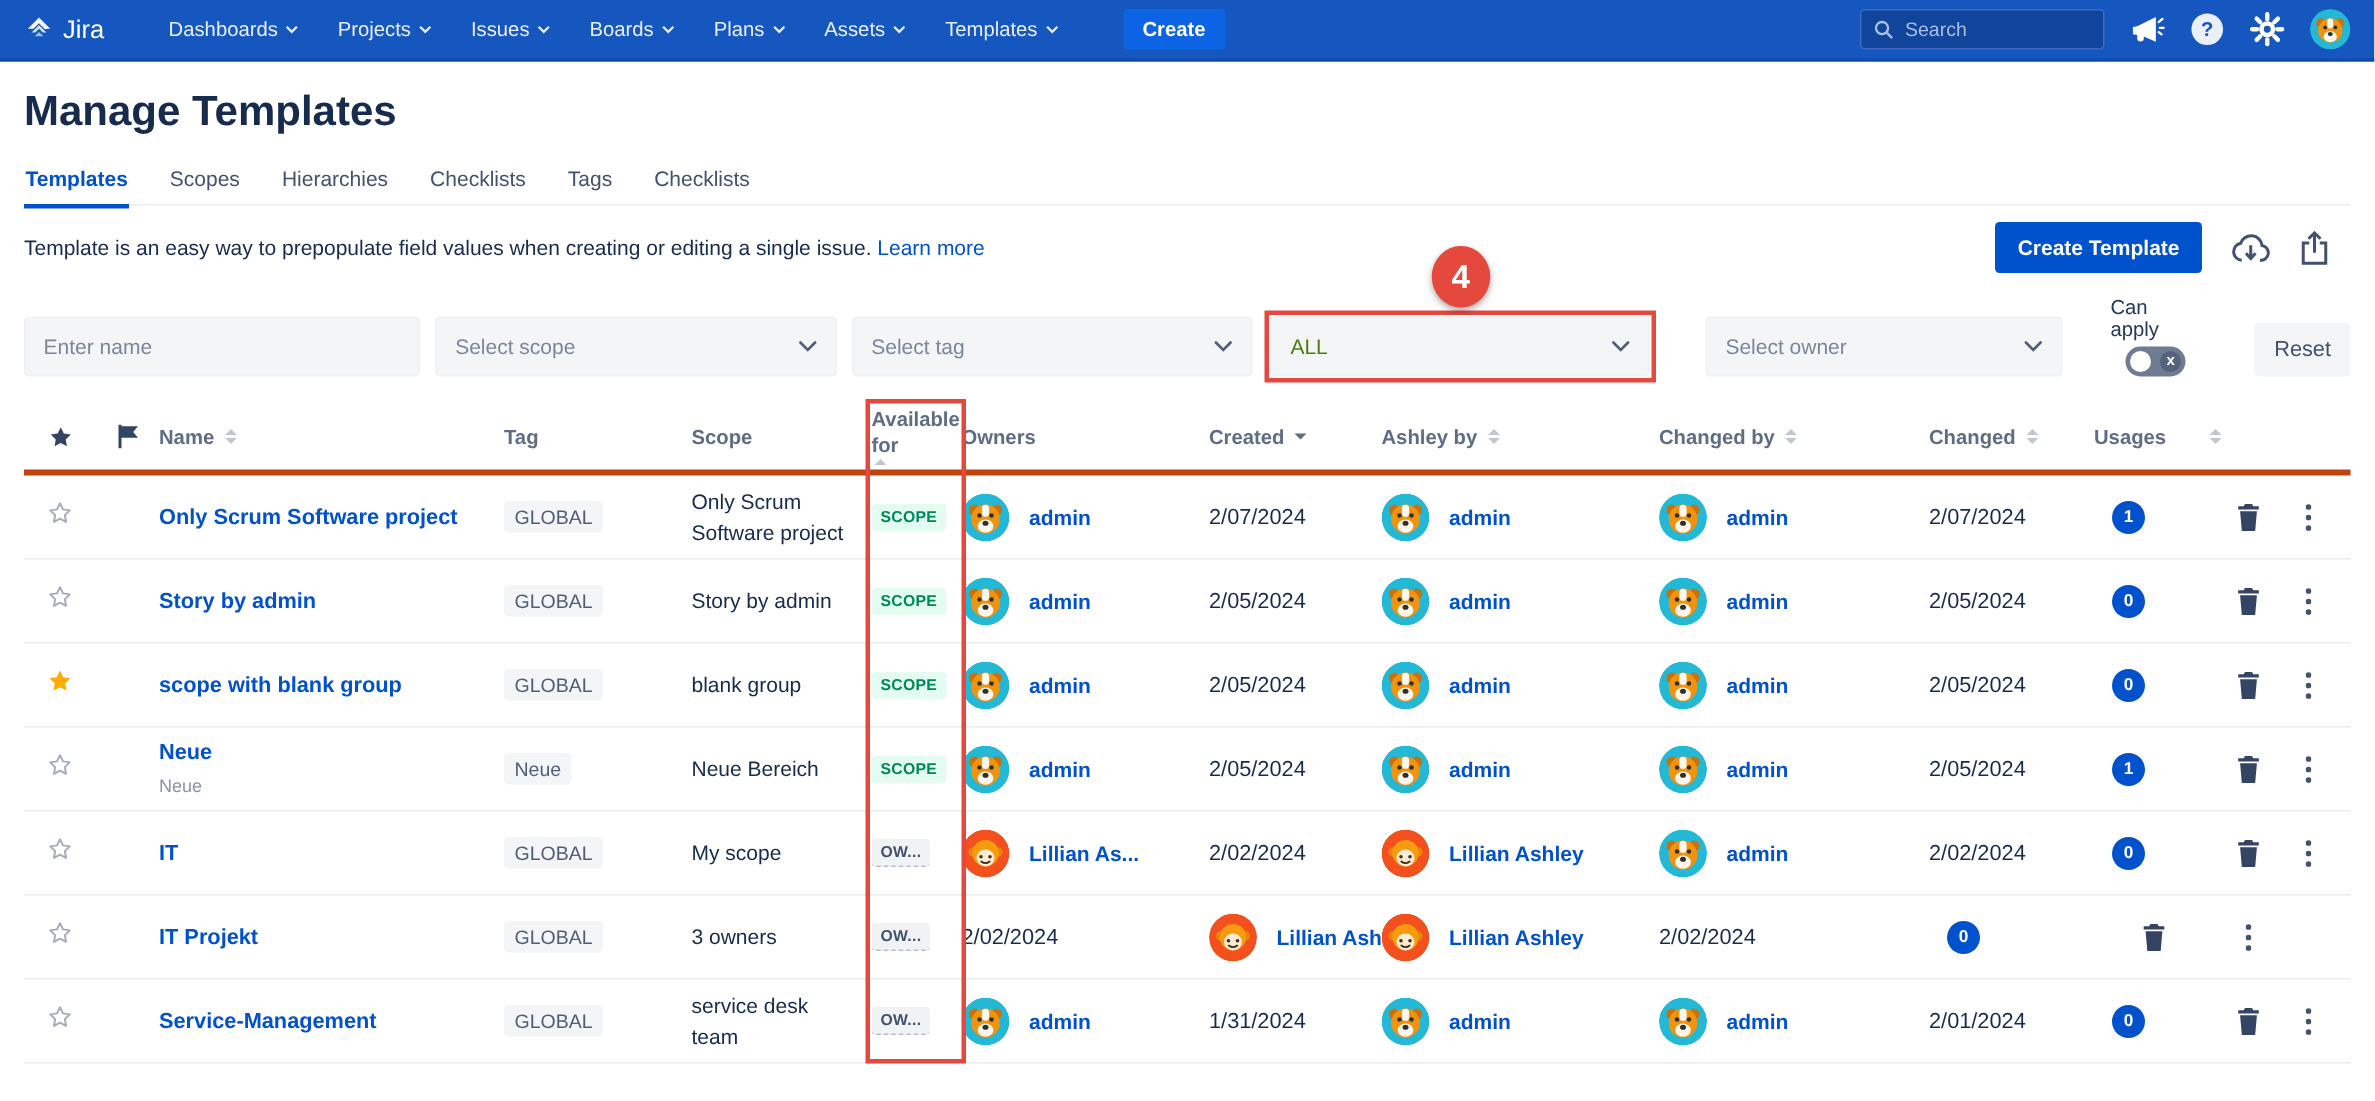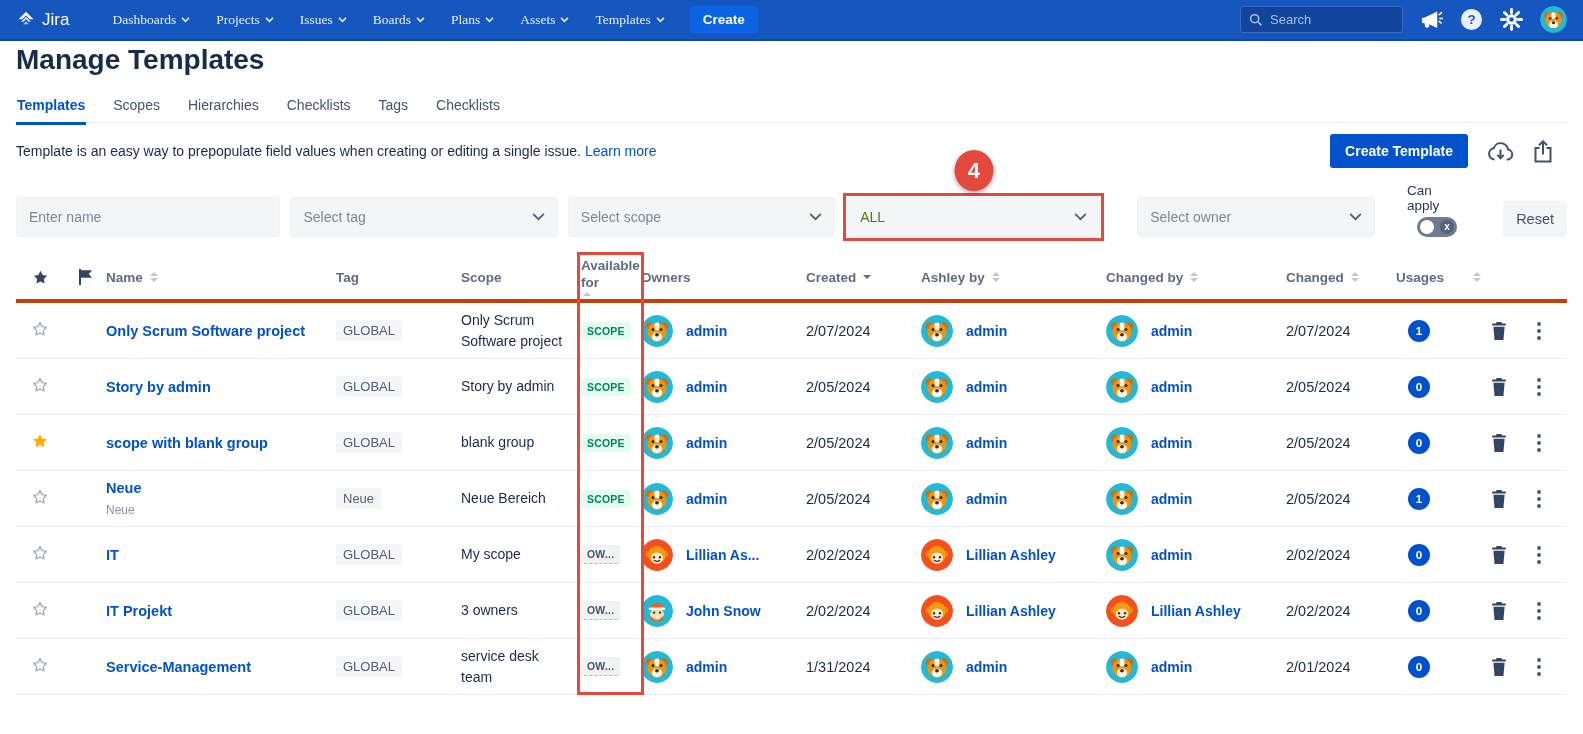--- a/index.html
+++ b/index.html
@@ -6,34 +6,34 @@
   html,body { width:1583px; height:734px; overflow:hidden; background:#fff;
     font-family:"Liberation Sans", sans-serif; }
   .page { position:relative; width:1583px; height:734px; }
 
   
   .nav { height:41px; background:#1557BE; display:flex; align-items:center;
          padding:0 16px; gap:8px; border-bottom:2px solid #0f4aa8; }
   .brand { display:flex; align-items:center; gap:6px; margin-right:26px; }
   .brand-name { color:#fff; font-size:17px; }
   .nav-item { display:flex; align-items:center; gap:5px; color:#E7EEFB; font-size:13.5px;
-              padding:6px 9px; border-radius:3px; cursor:pointer;font-family:Liberation Serif, serif; }
+              padding:6px 9px; border-radius:3px; cursor:pointer; }
   .nav-create { background:#0C63E4; color:#fff; font-size:13.5px; font-weight:700;
-                padding:6px 13px; border-radius:3px; border:none; margin-left:8px; cursor:pointer; }
+                padding:6px 13px; border-radius:3px; border:none; margin-left:26px; cursor:pointer; }
   .nav-right { margin-left:auto; display:flex; align-items:center; gap:17px; }
   .nav-search { display:flex; align-items:center; gap:7px; background:#10459B;
                 border:1px solid #3E6BC2; border-radius:3px; height:27px; width:163px; padding:0 8px; }
   .nav-search input { background:transparent; border:none; outline:none; color:#7dd3fc;
                       font-size:13px; width:120px; font-family:inherit; }
   .nav-search input::placeholder { color:#A9BFE4; }
   .nav-icon { display:flex; align-items:center; cursor:pointer; }
 
   
   .content { padding:0 16px; }
-  .page-title { font-size:28px; font-weight:700; color:#172B4D; margin-top:3px; }
+  .page-title { font-size:28px; font-weight:700; color:#172B4D; margin-top:17px; }
   .tabs { display:flex; gap:26px; margin-top:17px; border-bottom:1px solid #EBECF0; }
   .tab { font-size:14px; color:#42526E; padding:4px 1px 9px; cursor:pointer; }
   .tab.active { color:#0052CC; font-weight:700; box-shadow:0 3px 0 0 #0052CC; }
 
   .desc-bar { display:flex; justify-content:space-between; align-items:center; margin-top:11px; }
   .desc { font-size:14px; color:#172B4D; }
   .desc a { color:#0052CC; text-decoration:none; cursor:pointer; }
   .desc-actions { display:flex; align-items:center; gap:19px; padding-right:14px; }
   .btn-primary { background:#0052CC; color:#fff; border:none; border-radius:3px;
                  font-size:14px; font-weight:700; padding:9px 15px; cursor:pointer; font-family:inherit; }
@@ -243,28 +243,28 @@
           <svg width="20" height="23" viewBox="0 0 20 23">
             <path d="M6.5 8H2.5v13.5h15V8h-4" fill="none" stroke="#42526E" stroke-width="2"></path>
             <path d="M10 14.5V1.5M6 5.2L10 1.3l4 3.9" fill="none" stroke="#42526E" stroke-width="2"></path>
           </svg>
         </span>
       </span>
     </div>
 
     <div class="filter-bar">
       <input class="f-input" type="text" placeholder="Enter name" style="">
-      <div class="f-select sel-tag">
-        <span>Select tag</span>
+      <div class="f-select sel-scope">
+        <span>Select scope</span>
         <svg width="13" height="8" viewBox="0 0 14 9">
             <path d="M1.5 1.5L7 7l5.5-5.5" fill="none" stroke="#505F79" stroke-width="2" stroke-linecap="round"></path>
           </svg>
       </div>
-      <div class="f-select sel-scope">
-        <span>Select scope</span>
+      <div class="f-select sel-tag">
+        <span>Select tag</span>
         <svg width="13" height="8" viewBox="0 0 14 9">
             <path d="M1.5 1.5L7 7l5.5-5.5" fill="none" stroke="#505F79" stroke-width="2" stroke-linecap="round"></path>
           </svg>
       </div>
       <div class="all-wrap">
         <div class="f-select sel-all">
           <span>ALL</span>
           <svg width="13" height="8" viewBox="0 0 14 9">
               <path d="M1.5 1.5L7 7l5.5-5.5" fill="none" stroke="#505F79" stroke-width="2" stroke-linecap="round"></path>
             </svg>
@@ -872,37 +872,20 @@
     <span class="cell">
               <span class="chip">GLOBAL</span>
             </span>
     <span class="cell">
               <span class="scope-text">3 owners</span>
             </span>
     <span class="cell">
               <span class="badge badge-owner">OW...</span>
             </span>
     <span class="cell">
-      <span class="person">
-        <span class="avatar">
-                  <svg width="32" height="32" viewBox="0 0 32 32">
-                    <circle cx="16" cy="16" r="16" fill="#22B8D6"></circle>
-                    <ellipse cx="16" cy="19.5" rx="7" ry="6.5" fill="#FBDDB4"></ellipse>
-                    <path d="M9.3 20.5q6.7 8.5 13.4 0V24q-6.7 5-13.4 0z" fill="#E8632C"></path>
-                    <path d="M8.6 13.5a7.6 7.6 0 0114.8 0z" fill="#E8632C"></path>
-                    <rect x="7.6" y="12.4" width="16.8" height="2.6" rx="1.3" fill="#F6F8FA"></rect>
-                    <circle cx="13" cy="17.6" r="1.2" fill="#4a2c10"></circle>
-                    <circle cx="19" cy="17.6" r="1.2" fill="#4a2c10"></circle>
-                    <ellipse cx="16" cy="21.8" rx="1.6" ry="1.1" fill="#fff"></ellipse>
-                  </svg>
-                </span>
-        <a>John Snow</a>
-      </span>
-    </span>
-    <span class="cell">
               <span class="date">2/02/2024</span>
             </span>
     <span class="cell">
       <span class="person">
         <span class="avatar">
                   <svg width="32" height="32" viewBox="0 0 32 32">
                     <circle cx="16" cy="16" r="16" fill="#F4501D"></circle>
                     <circle cx="7.8" cy="15" r="3.2" fill="#E8830C"></circle>
                     <circle cx="24.2" cy="15" r="3.2" fill="#E8830C"></circle>
                     <circle cx="16" cy="15.8" r="8.8" fill="#F59B0D"></circle>

